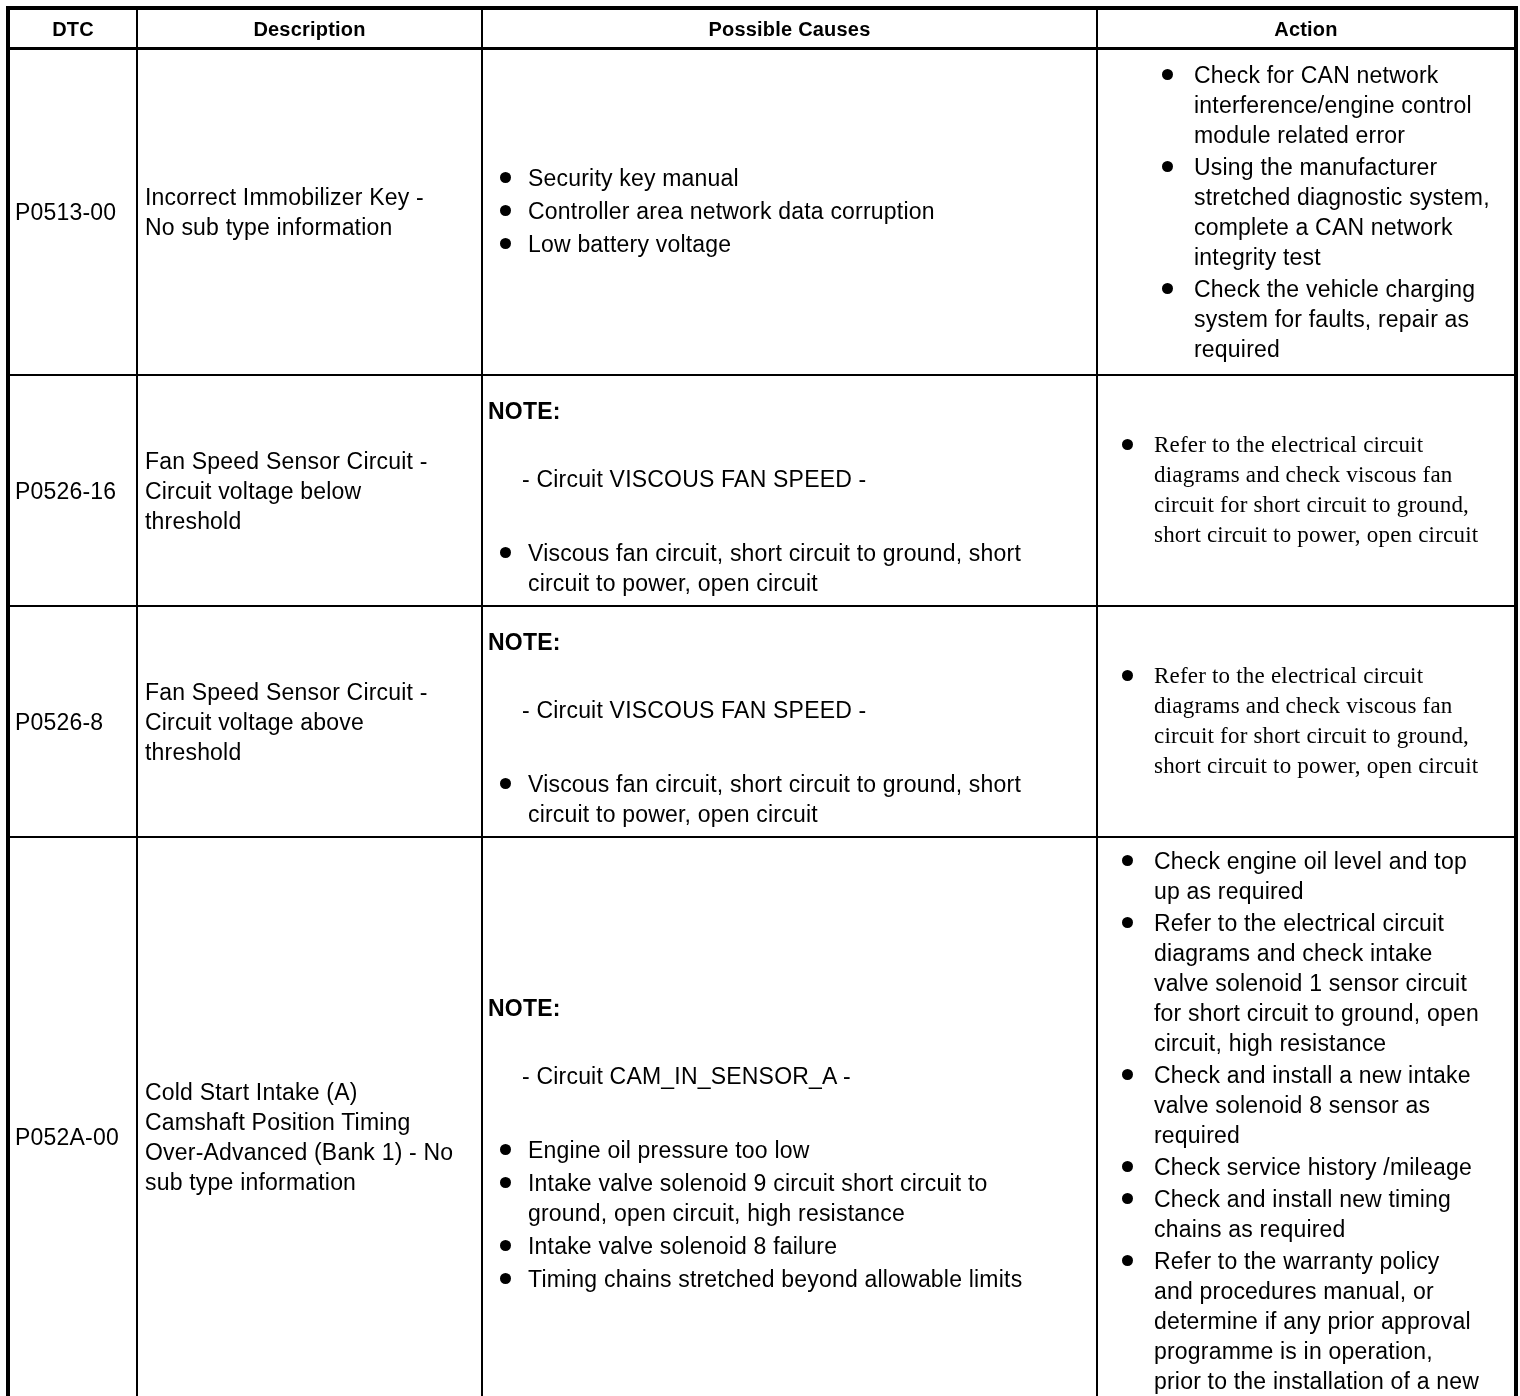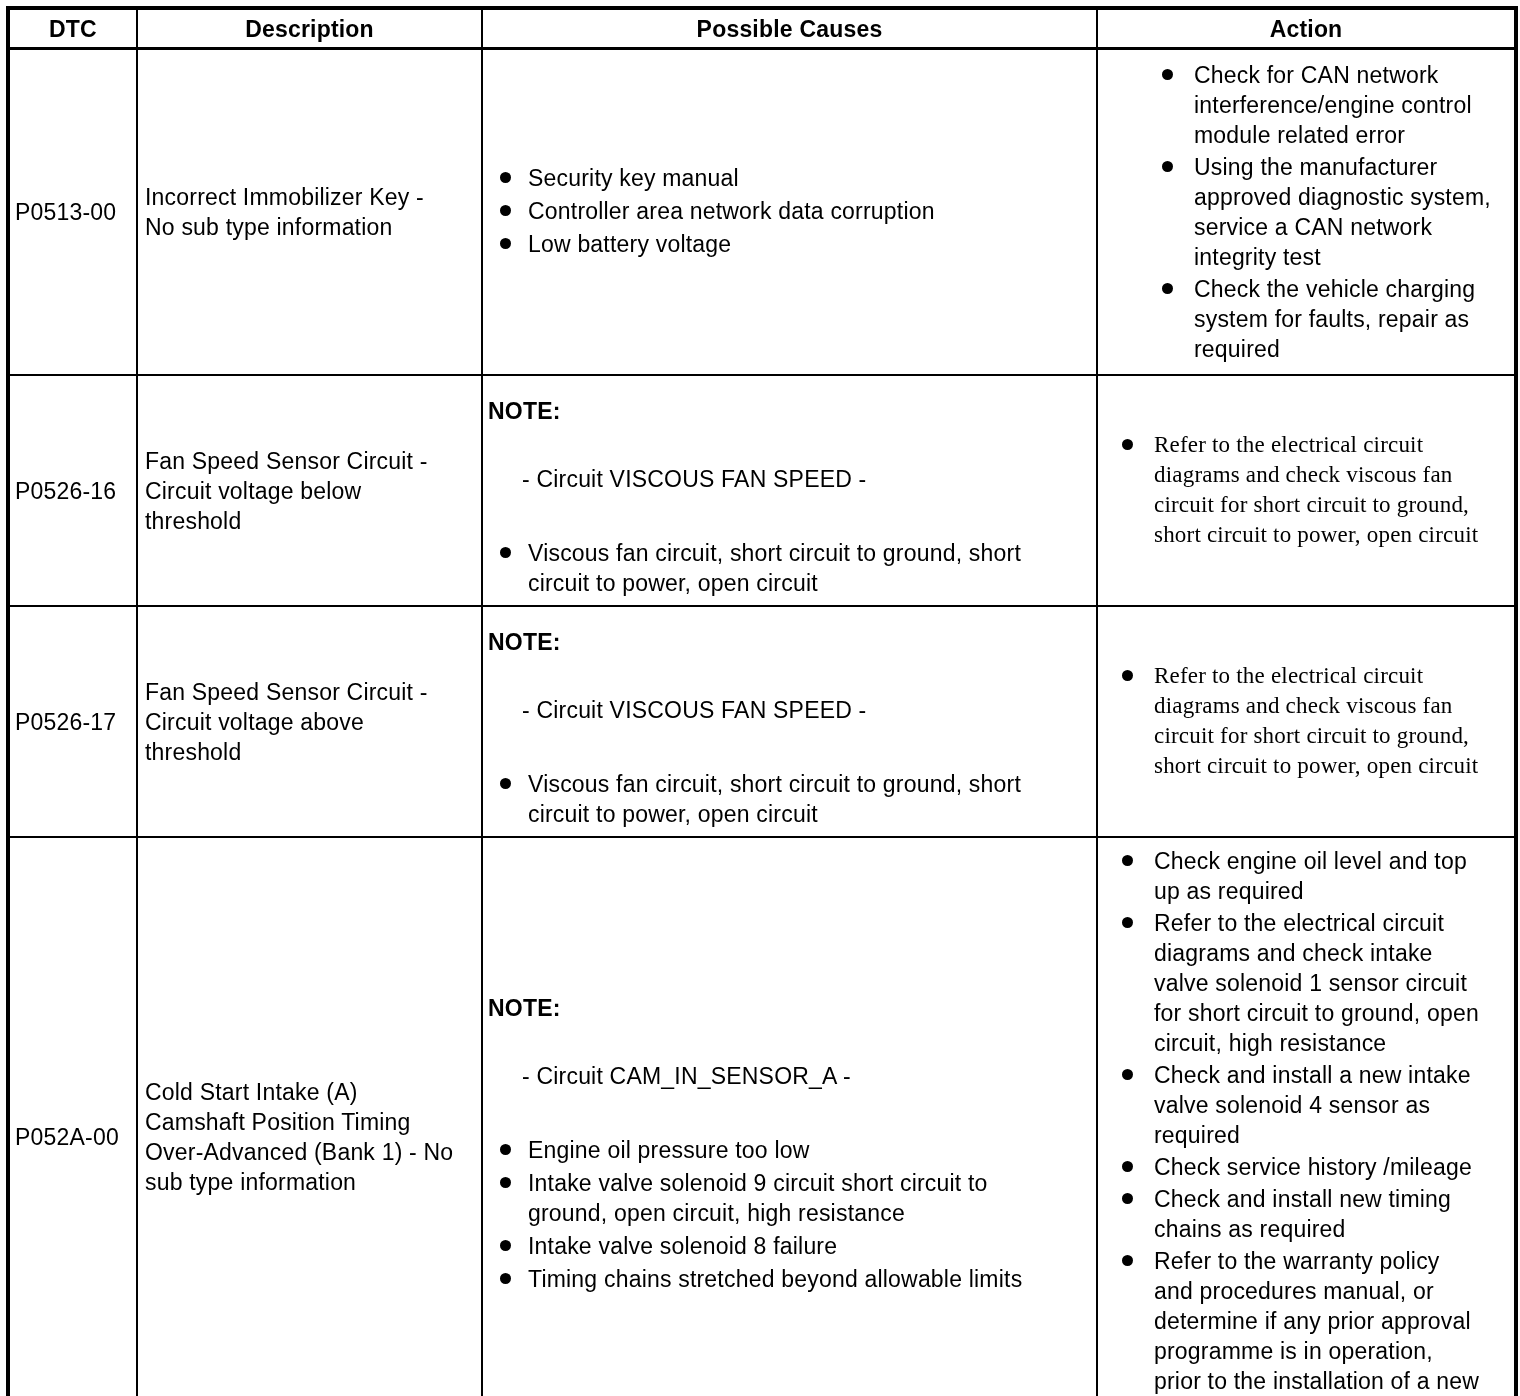--- a/index.html
+++ b/index.html
@@ -2,21 +2,21 @@
 <html><head>
 <meta charset="utf-8">
 <style>
   html,body{margin:0;padding:0;background:#fff;}
   body{position:relative;width:1520px;height:1396px;overflow:hidden;
        font-family:"Liberation Sans","DejaVu Sans",sans-serif;color:#000;
        font-size:23px;letter-spacing:.2px;line-height:30px;}
   table.dtc{position:absolute;left:6px;top:6px;width:1508px;height:1384px;
        border-collapse:collapse;table-layout:fixed;border:4px solid #000;}
   td,th{border:2px solid #000;padding:0;vertical-align:middle;overflow:hidden;}
-  thead th{height:37px;font-size:23px;font-weight:bold;text-align:center;
+  thead th{height:37px;font-size:20px;font-weight:bold;text-align:center;
        border-bottom:3px solid #000;}
   tr.r0{height:320px;} tr.r1{height:207px;} tr.r2{height:210px;}
 
   td.c-dtc{padding-left:5px;}
   td.c-desc{padding:4px 8px 4px 7px;white-space:pre-line;}
   td.c-causes{padding:4px 8px 4px 5px;}
   td.c-action{padding:8px 4px 8px 8px;}
 
   tr.r0 td.c-causes{vertical-align:middle;}
   tr.r0 td.c-action{vertical-align:top;padding-top:10px;padding-left:48px;}
@@ -62,21 +62,21 @@
       <td class="c-causes">
         <ul class="blist">
           <li><span class="dot"></span><span>Security key manual</span></li>
           <li><span class="dot"></span><span>Controller area network data corruption</span></li>
           <li><span class="dot"></span><span>Low battery voltage</span></li>
         </ul>
       </td>
       <td class="c-action">
         <ul class="blist">
           <li><span class="dot"></span><span>Check for CAN network interference/engine control module related error</span></li>
-          <li><span class="dot"></span><span>Using the manufacturer approved diagnostic system, service a CAN network integrity test</span></li>
+          <li><span class="dot"></span><span>Using the manufacturer stretched diagnostic system, complete a CAN network integrity test</span></li>
           <li><span class="dot"></span><span>Check the vehicle charging system for faults, repair as required</span></li>
         </ul>
       </td>
     </tr>
 
     <tr class="r1">
       <td class="c-dtc">P0526-16</td>
       <td class="c-desc">Fan Speed Sensor Circuit -
 Circuit voltage below
 threshold</td>
@@ -88,21 +88,21 @@
         </ul>
       </td>
       <td class="c-action">
         <ul class="blist">
           <li><span class="dot"></span><span>Refer to the electrical circuit diagrams and check viscous fan circuit for short circuit to ground, short circuit to power, open circuit</span></li>
         </ul>
       </td>
     </tr>
 
     <tr class="r2">
-      <td class="c-dtc">P0526-17</td>
+      <td class="c-dtc">P0526-8</td>
       <td class="c-desc">Fan Speed Sensor Circuit -
 Circuit voltage above
 threshold</td>
       <td class="c-causes">
         <div class="note-label">NOTE:</div>
         <div class="note-circuit">- Circuit VISCOUS FAN SPEED -</div>
         <ul class="blist">
           <li><span class="dot"></span><span>Viscous fan circuit, short circuit to ground, short circuit to power, open circuit</span></li>
         </ul>
       </td>
@@ -126,21 +126,21 @@
           <li><span class="dot"></span><span>Engine oil pressure too low</span></li>
           <li><span class="dot"></span><span>Intake valve solenoid 9 circuit short circuit to ground, open circuit, high resistance</span></li>
           <li><span class="dot"></span><span>Intake valve solenoid 8 failure</span></li>
           <li><span class="dot"></span><span>Timing chains stretched beyond allowable limits</span></li>
         </ul>
       </td>
       <td class="c-action">
         <ul class="blist">
           <li><span class="dot"></span><span>Check engine oil level and top up as required</span></li>
           <li><span class="dot"></span><span>Refer to the electrical circuit diagrams and check intake valve solenoid 1 sensor circuit for short circuit to ground, open circuit, high resistance</span></li>
-          <li><span class="dot"></span><span>Check and install a new intake valve solenoid 4 sensor as required</span></li>
+          <li><span class="dot"></span><span>Check and install a new intake valve solenoid 8 sensor as required</span></li>
           <li><span class="dot"></span><span>Check service history /mileage</span></li>
           <li><span class="dot"></span><span>Check and install new timing chains as required</span></li>
           <li><span class="dot"></span><span>Refer to the warranty policy and procedures manual, or determine if any prior approval programme is in operation, prior to the installation of a new module/component</span></li>
         </ul>
       </td>
     </tr>
 
   </tbody>
 </table>
 

